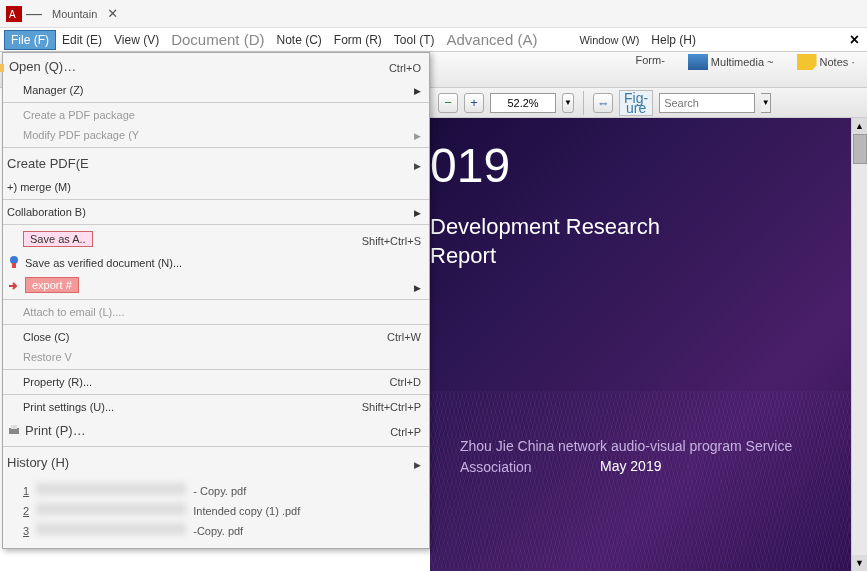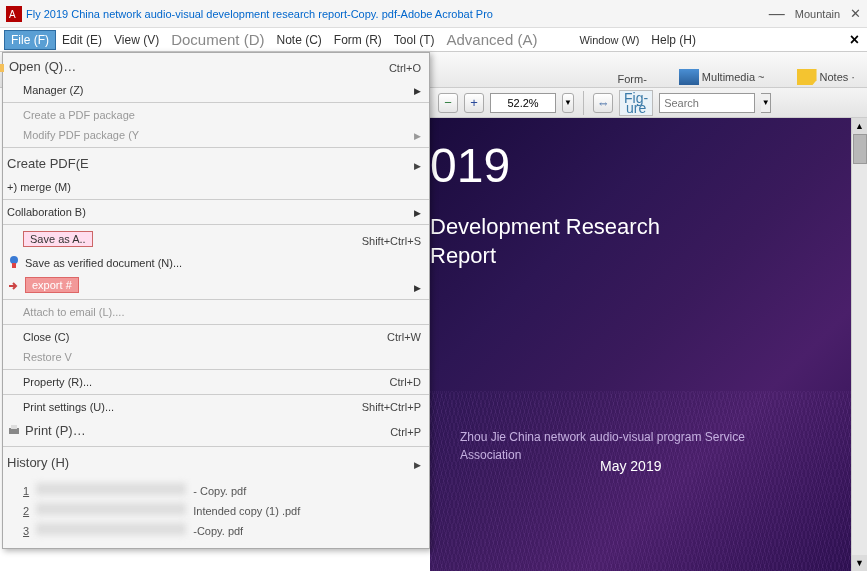--- a/index.html
+++ b/index.html
@@ -11,21 +11,21 @@
 .titlebar .controls { display: flex; gap: 10px; align-items: center; font-size: 11px; color: #555; }
 .titlebar .min { font-size: 16px; cursor: pointer; }
 .titlebar .close { font-size: 13px; cursor: pointer; }
 
 .menubar { height: 24px; display: flex; align-items: center; padding: 0 4px; font-size: 12px; border-bottom: 1px solid #ccc; position: relative; }
 .menubar .menu-item { padding: 2px 6px; cursor: pointer; color: #333; }
 .menubar .menu-item.active { background: #5a9fd4; color: #fff; border: 1px solid #2d6ca2; }
 .menubar .menu-item.small { font-size: 15px; color: #888; }
 .menubar .close-doc { margin-left: auto; font-weight: bold; font-size: 16px; cursor: pointer; padding: 0 4px; }
 
-.toolbar { height: 36px; display: flex; align-items: flex-end; padding: 0 8px; gap: 24px; border-bottom: 1px solid #ccc; background: linear-gradient(#fafafa, #e8e8e8); position: relative; }
+.toolbar { height: 36px; display: flex; align-items: flex-start; padding: 0 8px; gap: 15px; border-bottom: 1px solid #ccc; background: linear-gradient(#fafafa, #e8e8e8); position: relative; }
 .toolbar .spacer { flex: 1; }
 .tb-btn { font-size: 11px; color: #444; padding: 2px 4px; cursor: pointer; display:flex; align-items:center; gap:3px; }
 
 .subtool { height: 30px; display: flex; align-items: center; padding: 0 8px; gap: 6px; border-bottom: 1px solid #ccc; background: linear-gradient(#f4f4f4, #e4e4e4); position:relative; }
 .zoom-btn { width: 20px; height: 20px; border: 1px solid #aaa; border-radius: 3px; display:flex; align-items:center; justify-content:center; font-size:13px; cursor:pointer; background:linear-gradient(#fff,#e6e6e6); }
 .zoom-input { width: 66px; height: 20px; font-size: 11px; text-align:center; border:1px solid #999; background:#fff; }
 .sep { width:1px; height:24px; background:#bbb; margin:0 3px; }
 .figure-btn { font-size:14px; color:#3a7aa8; line-height:10px; padding:2px 4px; border:1px solid #bbb; background:#eaf2f8; cursor:pointer; text-align:center;}
 .search-input { height:20px; width:96px; font-size:11px; padding:0 4px; border:1px solid #999; color:#888; }
 .search-dd { width:10px; height:20px; border:1px solid #999; border-left:none; background:#f0f0f0; cursor:pointer; font-size:8px; display:flex; align-items:center; justify-content:center; }
@@ -44,38 +44,37 @@
 .dd-item.export .inner { background:#f29999; color:#fff; padding:1px 6px; border:1px solid #d66; }
 .history-list { padding: 4px 8px 8px 20px; position:relative; }
 .history-list .hrow { font-size:11px; color:#555; padding:3px 0; white-space:nowrap; }
 .blur { filter: blur(3px); background:#ddd; color:transparent; display:inline-block; width:150px; height:12px; margin:0 4px; }
 
 .doc-area { position:absolute; top:118px; left:430px; right:0; bottom:0; display:flex; }
 .doc-bg { flex:1; background: linear-gradient(135deg, #1a0b3d 0%, #2d1654 30%, #3a1a5c 50%, #4a1f6a 70%, #2d1050 100%); position:relative; overflow:hidden; }
 .doc-bg::before { content:''; position:absolute; bottom:0; left:0; right:0; height:180px; background: repeating-linear-gradient(75deg, rgba(180,120,220,0.08) 0px, rgba(180,120,220,0.08) 1px, transparent 1px, transparent 4px), repeating-linear-gradient(105deg, rgba(180,120,220,0.08) 0px, rgba(180,120,220,0.08) 1px, transparent 1px, transparent 4px); }
 .doc-title { color:#fff; font-size:48px; font-weight:300; padding:20px 0 0 0; }
 .doc-sub { color:#fff; font-size:22px; padding:20px 0 0 0; line-height:1.3; }
-.doc-src { color:#c5b0e0; font-size:12px; position:absolute; top:310px; left:30px; line-height:1.5; }
+.doc-src { color:#c5b0e0; font-size:14px; position:absolute; top:318px; left:30px; line-height:1.5; }
 .doc-date { color:#fff; font-size:14px; position:absolute; top:340px; left:170px; }
 .scrollbar { width:16px; background:#e8e8e8; border-left:1px solid #ccc; position:relative; }
 .scroll-up, .scroll-down { height:16px; display:flex; align-items:center; justify-content:center; font-size:9px; cursor:pointer; background:#dcdcdc; }
 .scroll-down { position:absolute; bottom:0; width:100%; }
 .scroll-thumb { position:absolute; top:16px; width:14px; left:1px; height:30px; background:#b8b8b8; border:1px solid #999; }
 .notes-icon { width:20px; height:16px; background:#f4c430; clip-path: polygon(0 0, 100% 0, 100% 70%, 80% 100%, 0 100%); }
 .mm-icon { width:20px; height:16px; background:linear-gradient(#4a8fd4, #2a5f9a); }
 </style>
 </head>
 <body>
 
 <div class="titlebar">
   <svg class="icon" viewBox="0 0 16 16">
       <rect width="16" height="16" fill="#b30000"></rect>
       <text x="3" y="12" fill="#fff" font-size="10">A</text>
     </svg>
-  <span class="title">Fly 2019 China network audio-visual development research report-Copy. pdf-Adobe Acrobat Pro</span>
   <div class="controls">
     <span class="min">—</span>
     <span>Mountain</span>
     <span class="close">✕</span>
   </div>
 </div>
 
 <div class="menubar">
   <span class="menu-item active">File (F)</span>
   <span class="menu-item">Edit (E)</span>

